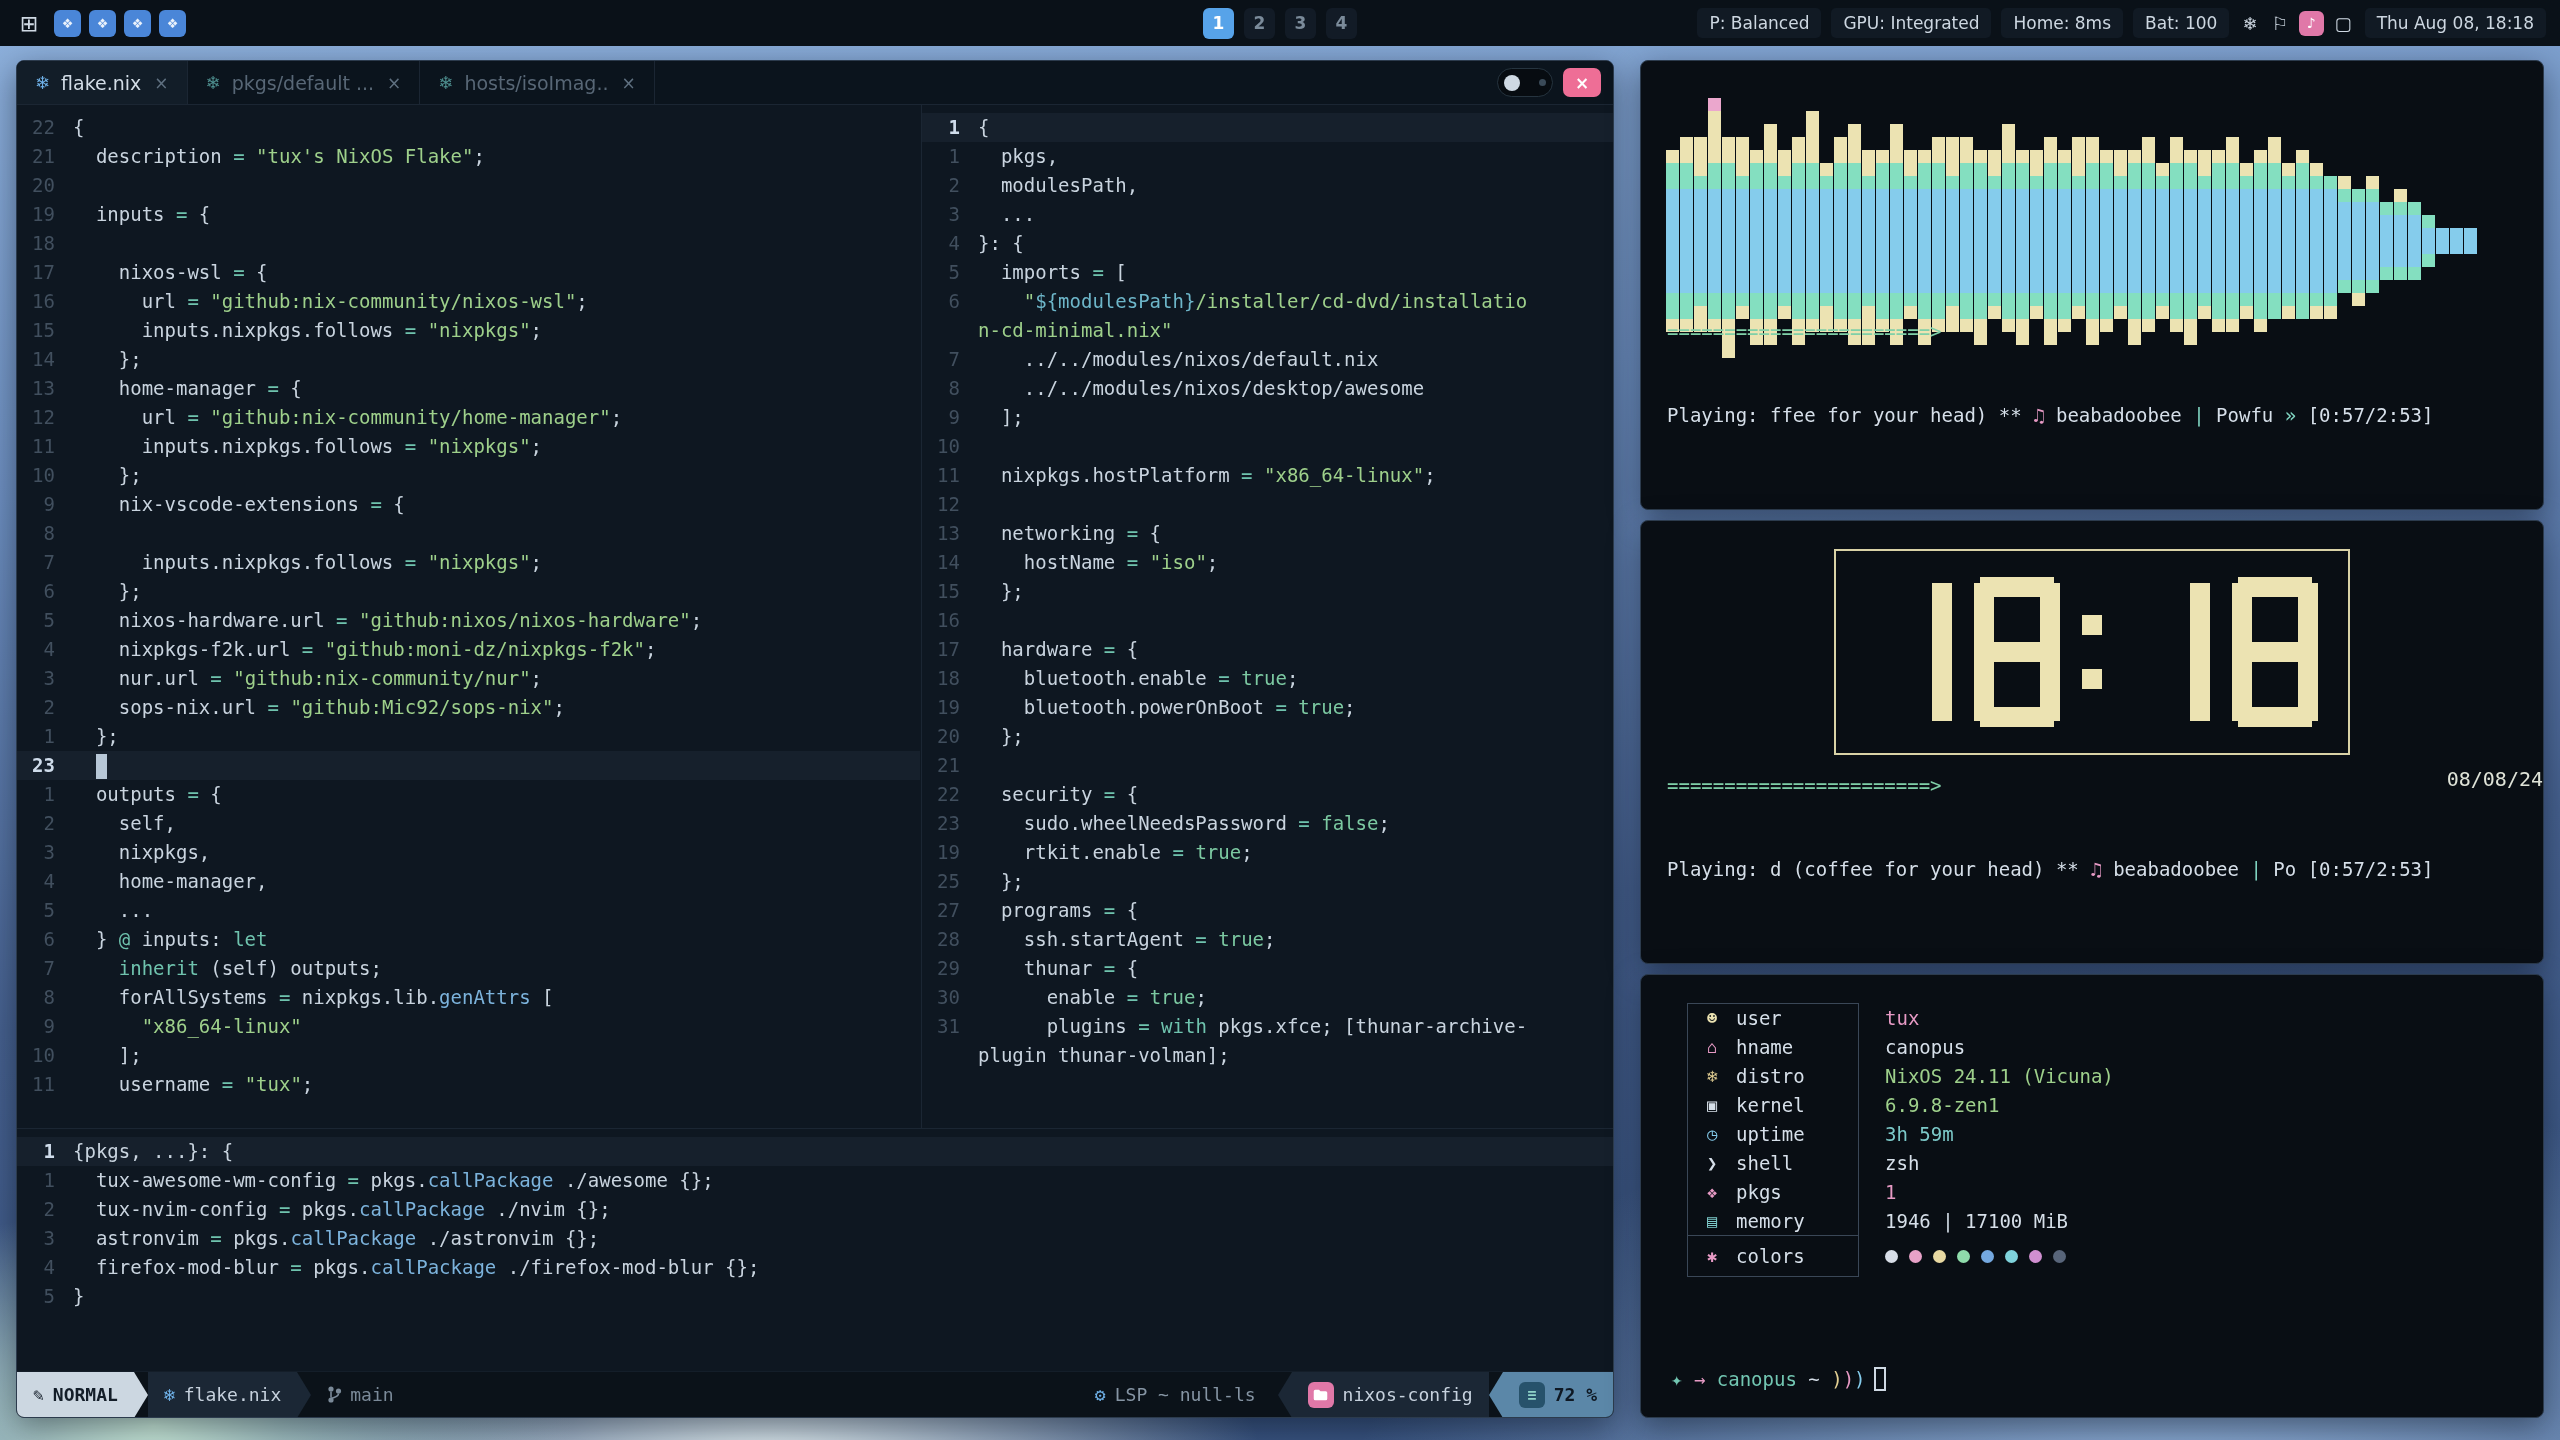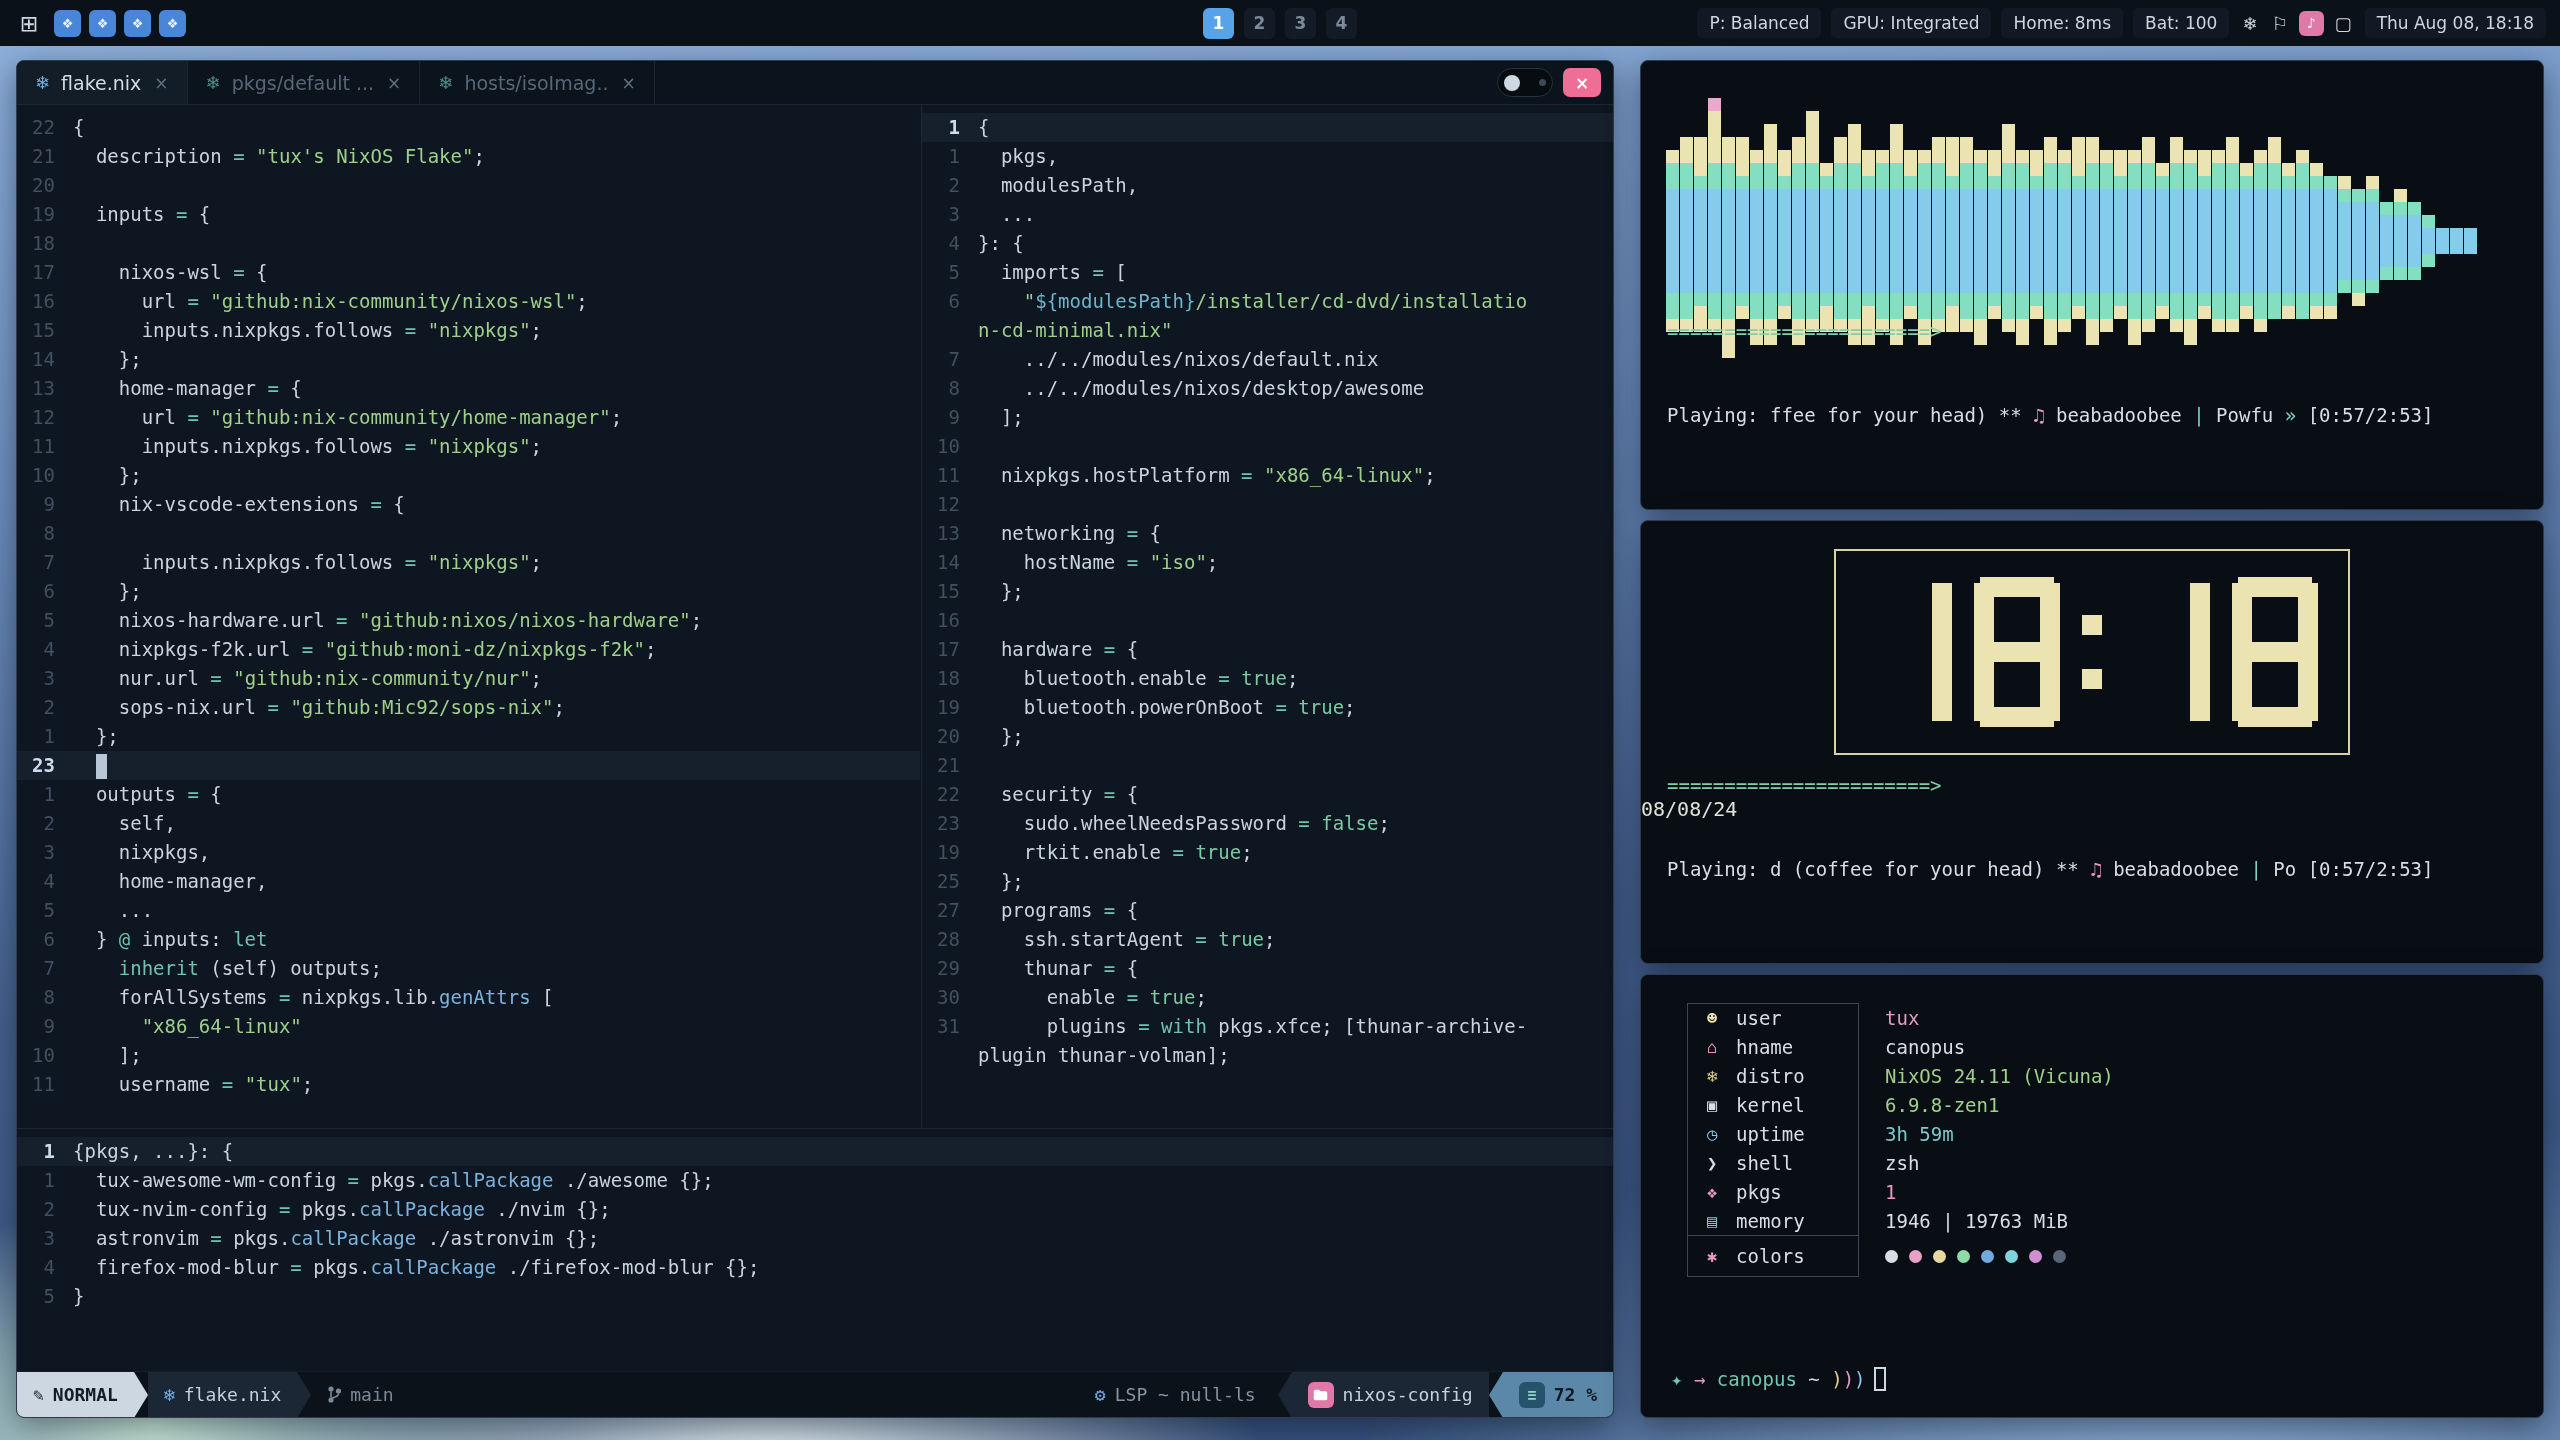--- a/index.html
+++ b/index.html
@@ -110,21 +110,21 @@
   .vb-cream { background:#ece3b2; }
   .vb-mint { background:#84dfc0; }
   .vb-sky { background:#85ccec; }
   .vb-pink { background:#eba7cd; }
 
   
   #clock-box { margin:28px auto 0 auto; width:max-content; border:2px solid #d9d2a6;
     padding:26px 30px; display:flex; align-items:center; gap:22px; }
   .colon { display:flex; flex-direction:column; gap:34px; }
   .colon i { width:20px; height:20px; background:#ece3b2; display:block; }
-  #clock-date { text-align:left; margin-top:42px; color:#dfe3d8; font-size:20px; }
+  #clock-date { text-align:right; margin-top:12px; color:#dfe3d8; font-size:20px; }
 
   
   #fetch { margin:28px 0 0 46px; width:max-content; }
   .frow { display:flex; align-items:center; height:29px; }
   .frow.colors-row { height:42px; }
   .fbox { width:172px; height:100%; display:flex; align-items:center; gap:14px; padding:0 14px;
     border-left:1px solid #3a4757; border-right:1px solid #3a4757; }
   .frow:first-child .fbox { border-top:1px solid #3a4757; }
   .frow:last-child .fbox { border-bottom:1px solid #3a4757; }
   .frow.colors-row .fbox { border-top:1px solid #3a4757; }
@@ -1093,21 +1093,21 @@
           <span class="ficon" style="color: rgb(231, 154, 197);">❖</span>
           <span class="flabel">pkgs</span>
         </div>
         <span class="fvalue" style="color: rgb(231, 154, 197);">1</span>
       </div>
       <div class="frow">
         <div class="fbox">
           <span class="ficon" style="color: rgb(124, 201, 201);">▤</span>
           <span class="flabel">memory</span>
         </div>
-        <span class="fvalue" style="color: rgb(214, 223, 233);">1946 | 19763 MiB</span>
+        <span class="fvalue" style="color: rgb(214, 223, 233);">1946 | 17100 MiB</span>
       </div>
       <div class="frow colors-row">
         <div class="fbox">
           <span class="ficon" style="color: rgb(231, 154, 197);">✱</span>
           <span class="flabel">colors</span>
         </div>
         <div class="palette">
           <span class="pdot" style="background: rgb(216, 222, 232);"></span>
           <span class="pdot" style="background: rgb(232, 162, 200);"></span>
           <span class="pdot" style="background: rgb(232, 217, 162);"></span>

